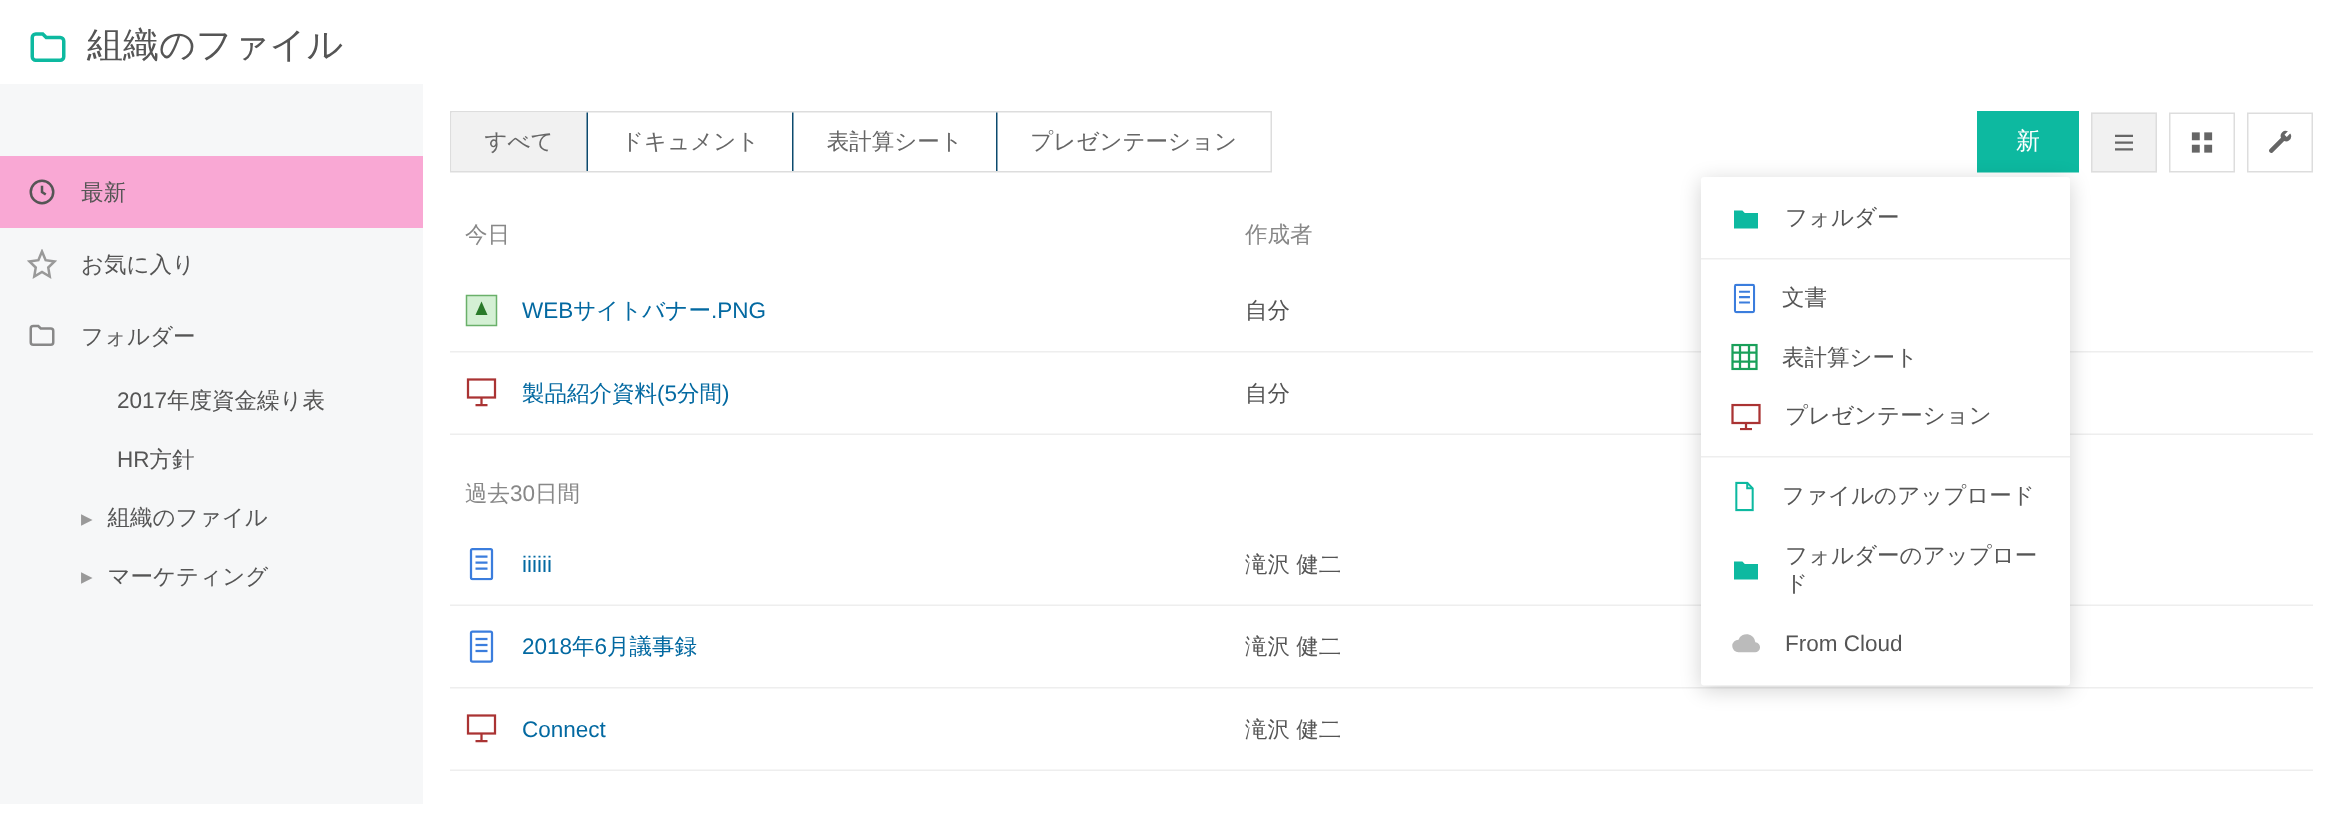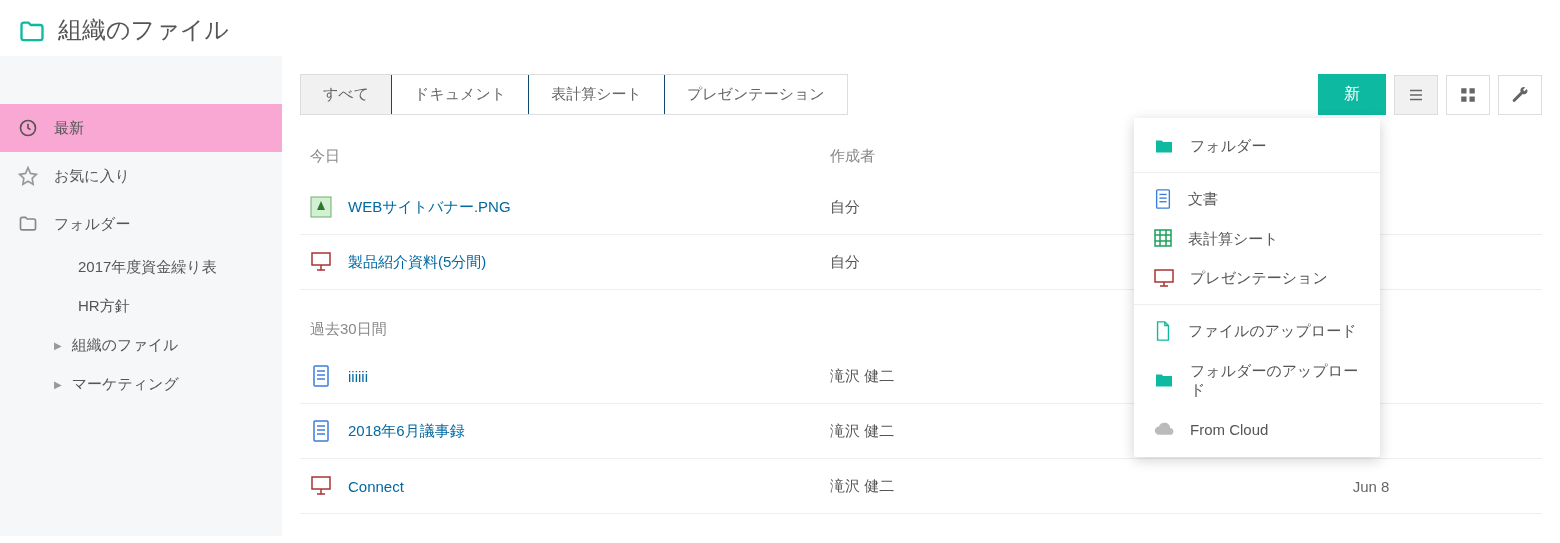--- a/index.html
+++ b/index.html
@@ -296,21 +296,20 @@
           <span class="file-creator">滝沢 健二</span>
           <span class="file-date"></span>
         </div>
         <div class="file-row">
           <span class="file-icon"><svg width="22" height="22" viewBox="0 0 22 22" fill="none" stroke="#a33" stroke-width="1.5">
               <rect x="2" y="2" width="18" height="12"></rect>
               <path d="M11 14v5M7 19h8"></path>
             </svg></span>
           <span class="file-name">Connect</span>
           <span class="file-creator">滝沢 健二</span>
-          <span class="file-date">Jun 8</span>
         </div>
       </div>
 
     <div class="dropdown">
       <div class="dd-item">
         <svg width="20" height="16" viewBox="0 0 24 20" fill="#0db9a0">
             <path d="M2 3h7l2 2h11v13H2z"></path>
           </svg>
         <span class="dd-label">フォルダー</span>
       </div>

